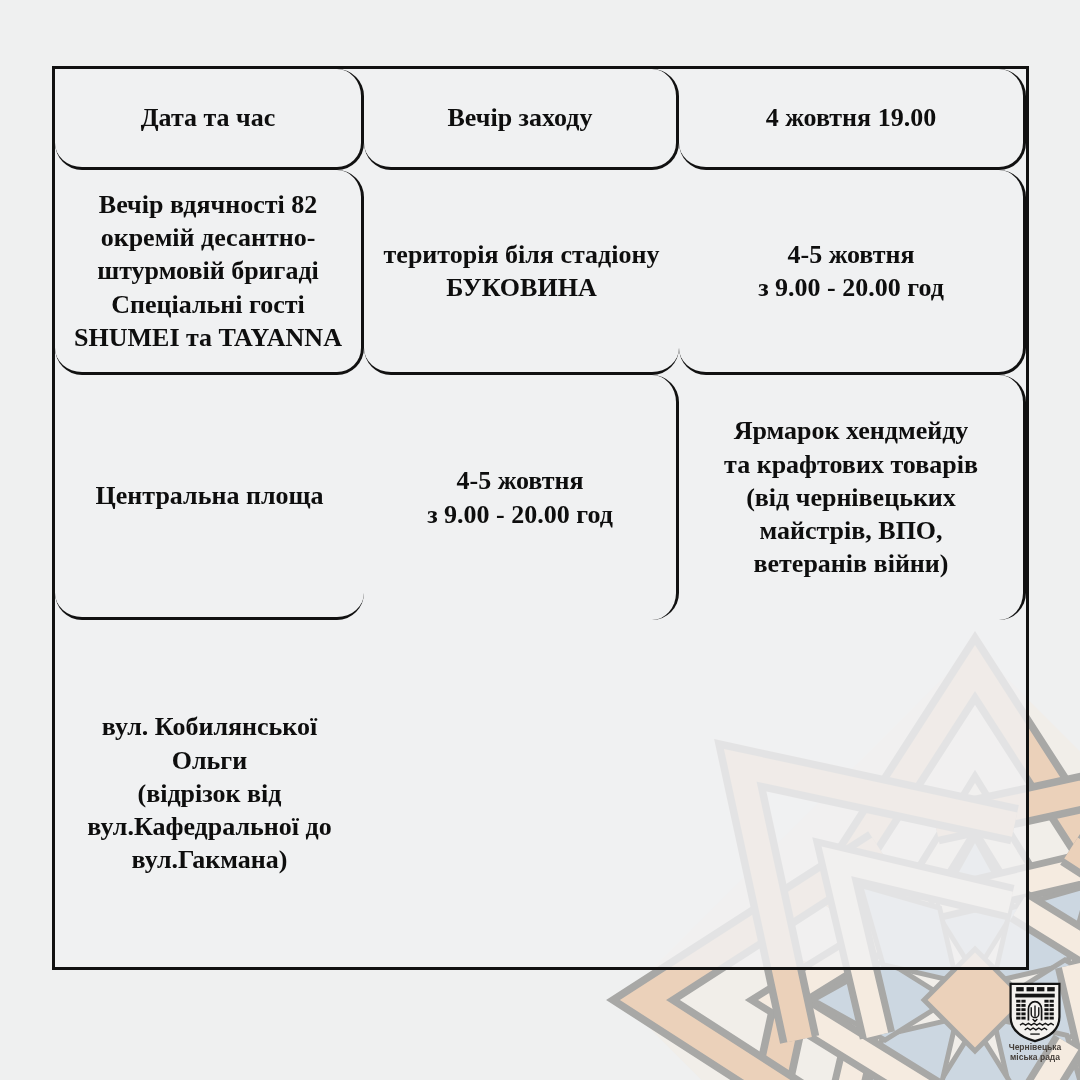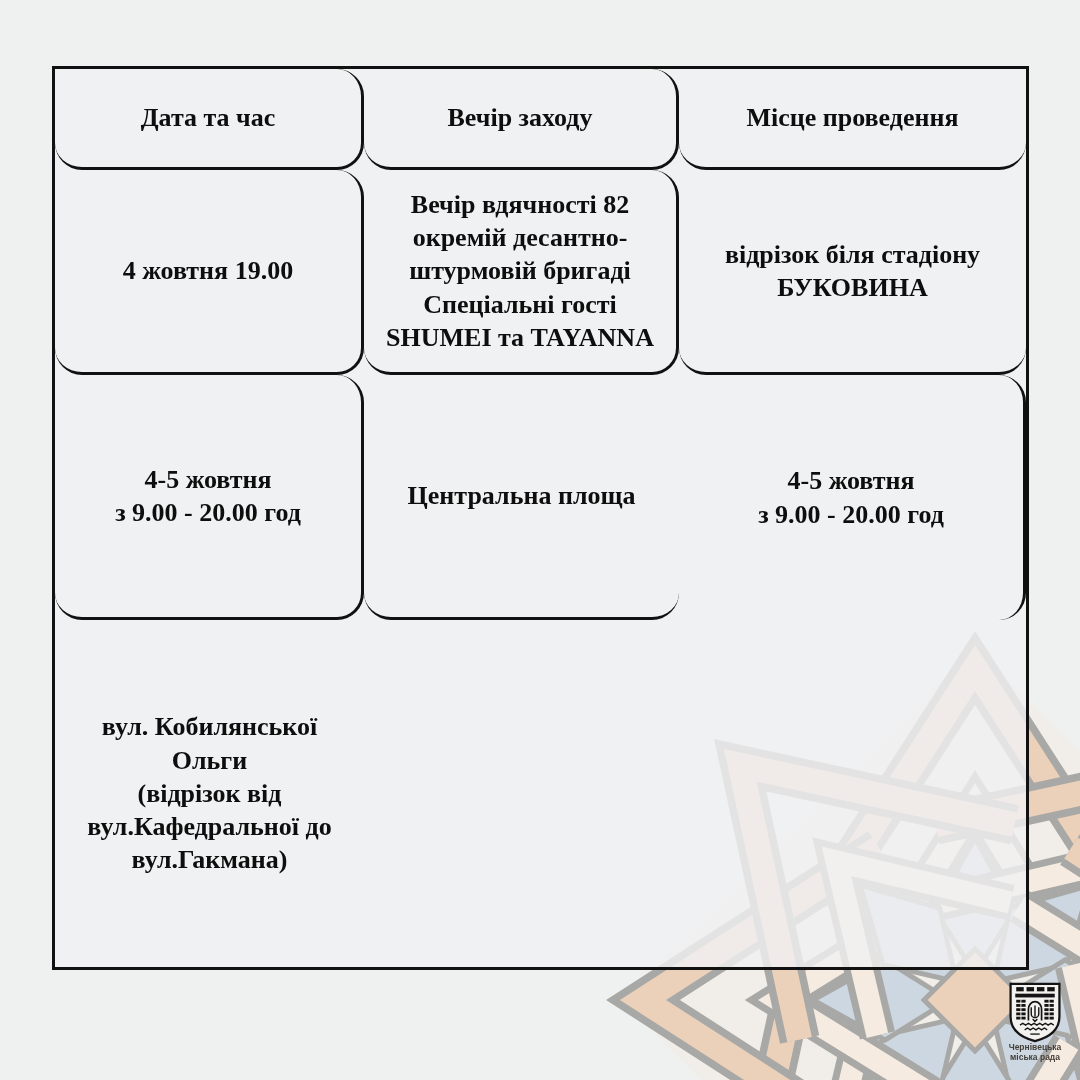--- a/index.html
+++ b/index.html
@@ -79,37 +79,41 @@
       <use href="#arm" transform="rotate(225)"></use>
       <use href="#arm" transform="rotate(270)"></use>
       <use href="#arm" transform="rotate(315)"></use>
       <rect x="-36" y="-36" width="72" height="72" transform="rotate(45)" fill="#ebd1ba" stroke="#a8a8a6" stroke-width="5"></rect>
     </g>
   </svg>
 
   <div class="schedule-table">
     <div class="cell">Дата та час</div>
     <div class="cell">Вечір заходу</div>
-    <div class="cell last-col">Місце проведення</div>
 
     <div class="cell">4 жовтня 19.00</div>
     <div class="cell">Вечір вдячності 82
 окремій десантно-
 штурмовій бригаді
 Спеціальні гості
 SHUMEI та TAYANNA</div>
-    <div class="cell last-col">відрізок біля стадіону
+    <div class="cell last-col">територія біля стадіону
 БУКОВИНА</div>
 
     <div class="cell">4-5 жовтня
 з 9.00 - 20.00 год</div>
     <div class="cell last-col">Центральна площа</div>
 
     <div class="cell last-row">4-5 жовтня
 з 9.00 - 20.00 год</div>
+    <div class="cell last-row">Ярмарок хендмейду
+та крафтових товарів
+(від чернівецьких
+майстрів, ВПО,
+ветеранів війни)</div>
     <div class="cell last-col last-row">вул. Кобилянської Ольги
 (відрізок від
 вул.Кафедральної до
 вул.Гакмана)</div>
   </div>
 
   <div class="logo">
     <svg width="58" height="62" viewBox="0 0 60 66" aria-hidden="true">
       <path d="M4 3 H56 V38 C56 52 45 60 30 64 C15 60 4 52 4 38 Z" fill="#f4f2ef" stroke="#141414" stroke-width="2.4"></path>
 

